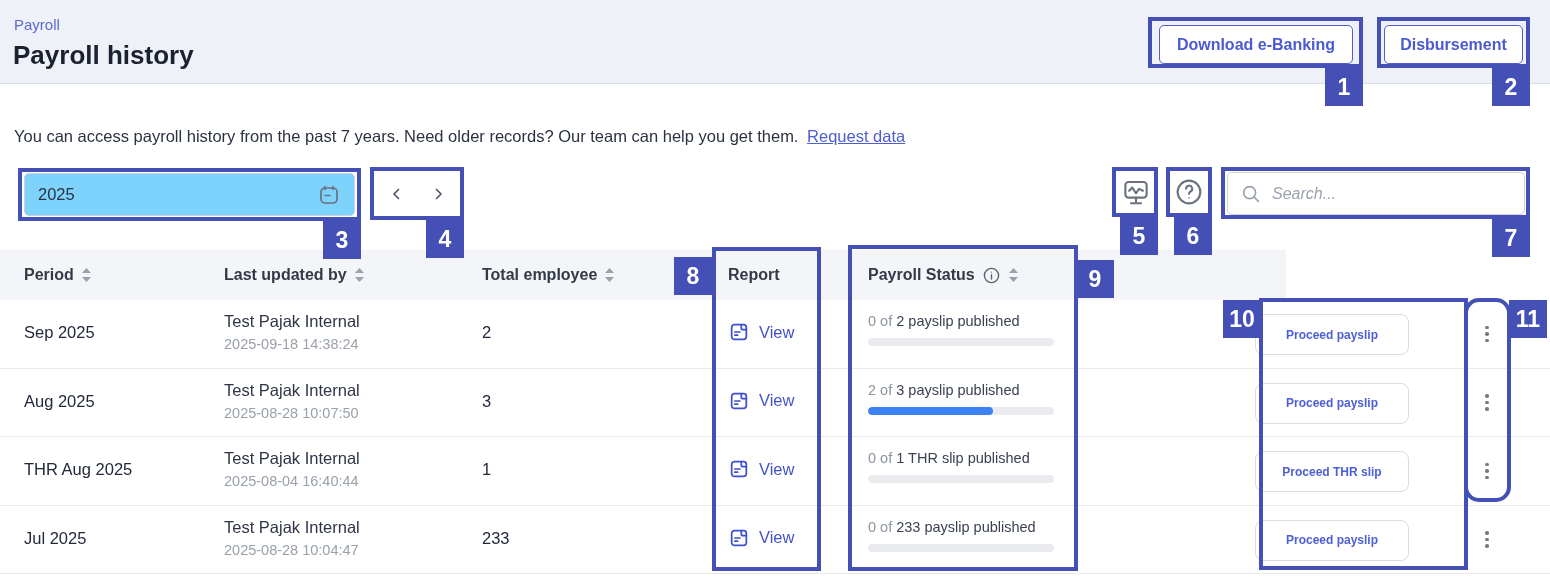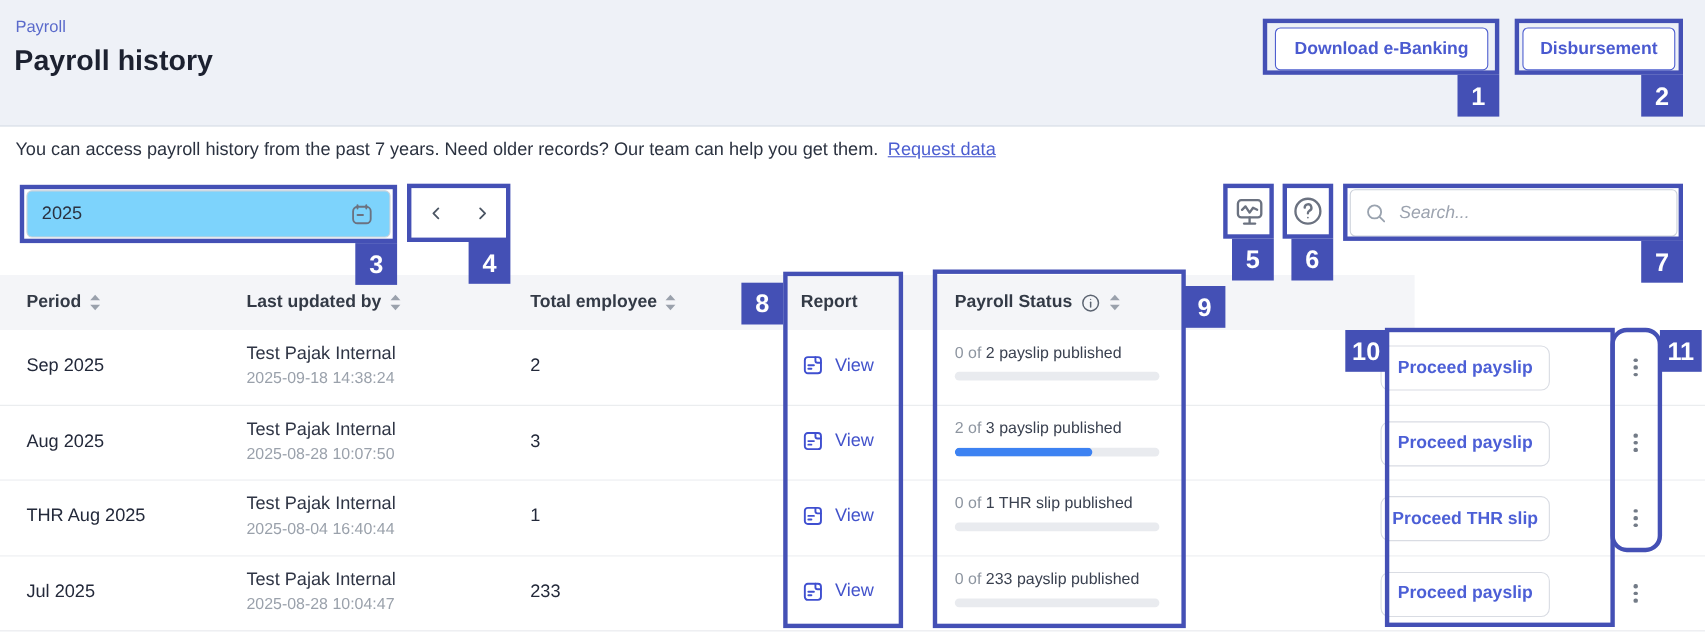--- a/index.html
+++ b/index.html
@@ -1,20 +1,20 @@
 <!DOCTYPE html>
 <html><head>
 <meta charset="utf-8">
 <style>
   * { margin:0; padding:0; box-sizing:border-box; }
   html,body { width:1550px; height:577px; overflow:hidden; }
   body { font-family:"Liberation Sans","DejaVu Sans",sans-serif; background:#ffffff; color:#2b3240; position:relative; }
 
   
-  .topbar { position:absolute; left:0; top:0; width:1550px; height:115px;
+  .topbar { position:absolute; left:0; top:0; width:1550px; height:84px;
             background:#eef1f7; border-bottom:1px solid #d8dde6; }
   .breadcrumb { position:absolute; left:14px; top:16px; font-size:15px; color:#5a6acb; cursor:pointer; }
   .page-title { position:absolute; left:13px; top:40px; font-size:26px; font-weight:bold; color:#1c2130; }
   .top-btn { position:absolute; top:25px; height:39px; background:#ffffff; border:1px solid #4f5fd0;
              border-radius:5px; color:#4a5ad0; font-weight:bold; font-size:16px;
              display:flex; align-items:center; justify-content:center; cursor:pointer; }
   .btn-download { left:1159px; width:194px; }
   .btn-disburse { left:1384px; width:139px; }
 
   
@@ -53,21 +53,21 @@
   .c-total { left:482px; top:23px; font-size:16.5px; color:#23293a; }
   .c-report { left:728px; top:21px; display:flex; align-items:center; gap:9px; cursor:pointer; }
   .c-report .view-label { font-size:16.5px; color:#4353cb; }
   .c-status { left:868px; top:13px; width:190px; }
   .status-line { font-size:14.5px; white-space:nowrap; }
   .status-count { color:#8d95a0; } .status-text { color:#3a4150; }
   .progress-track { margin-top:9px; width:186px; height:8px; border-radius:4px; background:#e9ebef; overflow:hidden; }
   .progress-fill { height:8px; border-radius:4px; background:#3d82f2; width:0; }
   .c-action { left:1255px; top:14px; width:154px; height:41px; background:#fff;
               border:1px solid #d9dce3; border-radius:8px; display:flex; align-items:center;
-              justify-content:center; font-size:16px; font-weight:bold; color:#4c5fd6; cursor:pointer; }
+              justify-content:center; font-size:12px; font-weight:bold; color:#4c5fd6; cursor:pointer; }
   .c-kebab { left:1473px; top:20px; width:28px; height:28px; display:flex; flex-direction:column;
              align-items:center; justify-content:center; gap:3px; cursor:pointer; }
   .c-kebab i { width:3.5px; height:3.5px; border-radius:50%; background:#737b87; }
 
   
   .mark-box { position:absolute; border:4px solid #4450b5; pointer-events:none; }
   .mark-badge { position:absolute; width:38px; height:38px; background:#4450b5; color:#fff;
                 font-size:23px; font-weight:bold; display:flex; align-items:center; justify-content:center; }
   .badge-br { right:-4px; bottom:-42px; }
   .b1 { left:1148px; top:17px; width:215px; height:51px; }

